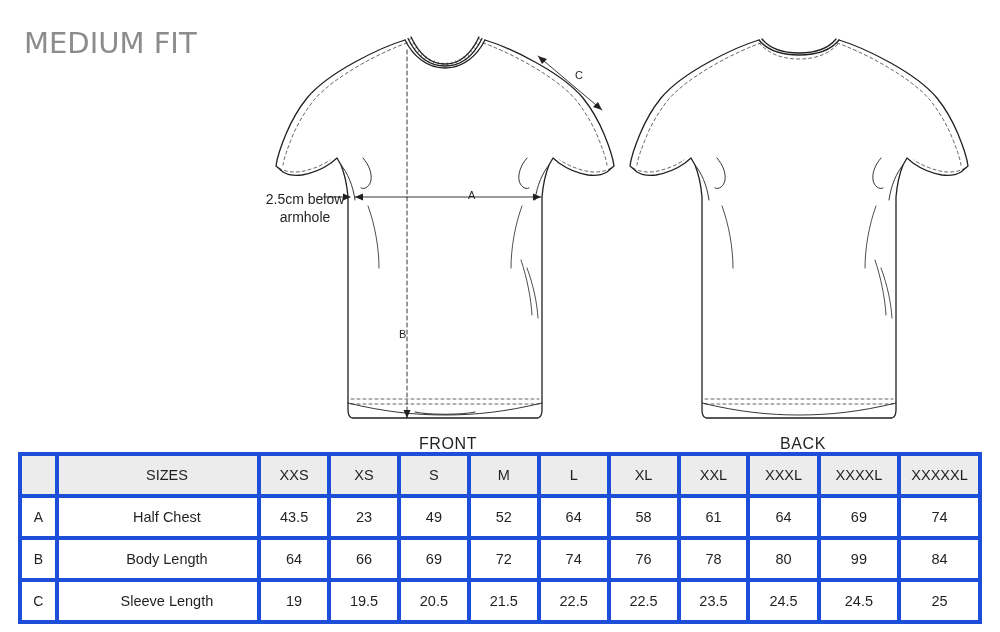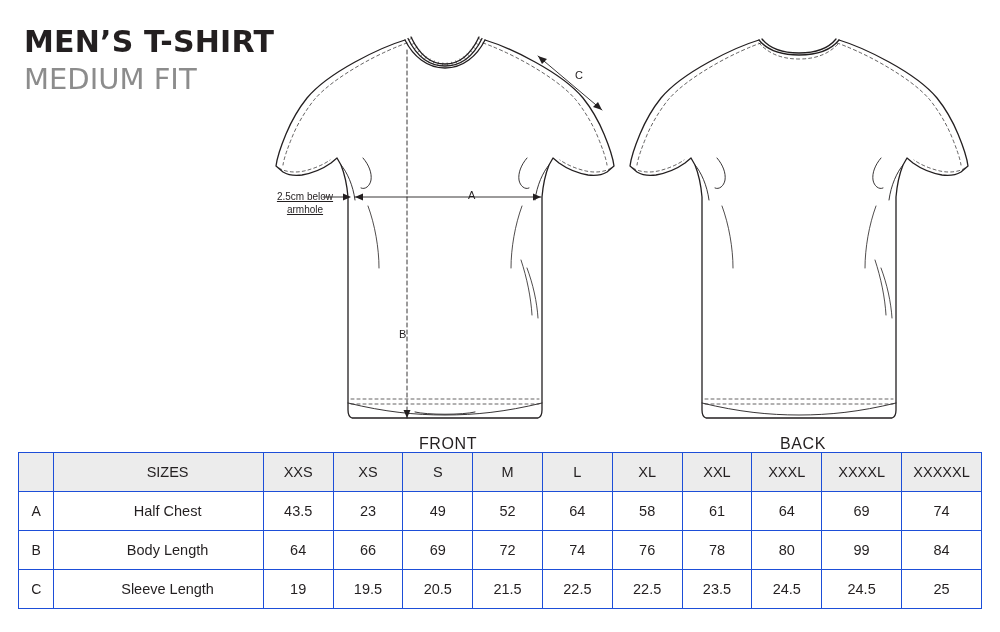--- a/index.html
+++ b/index.html
@@ -74,42 +74,41 @@
   }
   .letter-A { left: 213px; top: 179px; }
   .letter-B { left: 144px; top: 318px; }
   .letter-C { left: 320px; top: 59px; }
 
   .note-armhole {
     position: absolute;
     left: 8px;
     top: 181px;
     width: 84px;
-    font-size: 10px;
+    font-size: 14px;
     line-height: 1.25;
     text-align: center;
     color: #231f20;
-    text-decoration: underline;
   }
 
   
   .table-wrap {
     position: absolute;
     left: 18px;
     top: 452px;
     width: 964px;
   }
   table.size-table {
     border-collapse: collapse;
     width: 964px;
     font-size: 14.5px;
     color: #231f20;
   }
   table.size-table td, table.size-table th {
-    border: 1px solid #1d4ed8;
+    border: 4px solid #1d4ed8;
     height: 38px;
     padding: 0;
     font-weight: normal;
     text-align: center;
     vertical-align: middle;
   }
   table.size-table thead td {
     background: #ececec;
   }
   .col-key {
@@ -126,21 +125,20 @@
   .size-col { width: 68px; }
   .size-col.wide { width: 78px; }
   .hdr-blank { background: #ececec; }
 </style>
 </head>
 <body>
 
 <div class="page">
 
   <div class="title-block">
-    <div class="title-main">MEN’S T-SHIRT</div>
     <div class="title-sub">MEDIUM FIT</div>
   </div>
 
   <div class="illustration">
 
     <svg width="745" height="440" viewBox="0 0 745 440">
       <g fill="none" stroke="#231f20" stroke-width="1.3" stroke-linejoin="round" stroke-linecap="round">
 
         <g>
 

